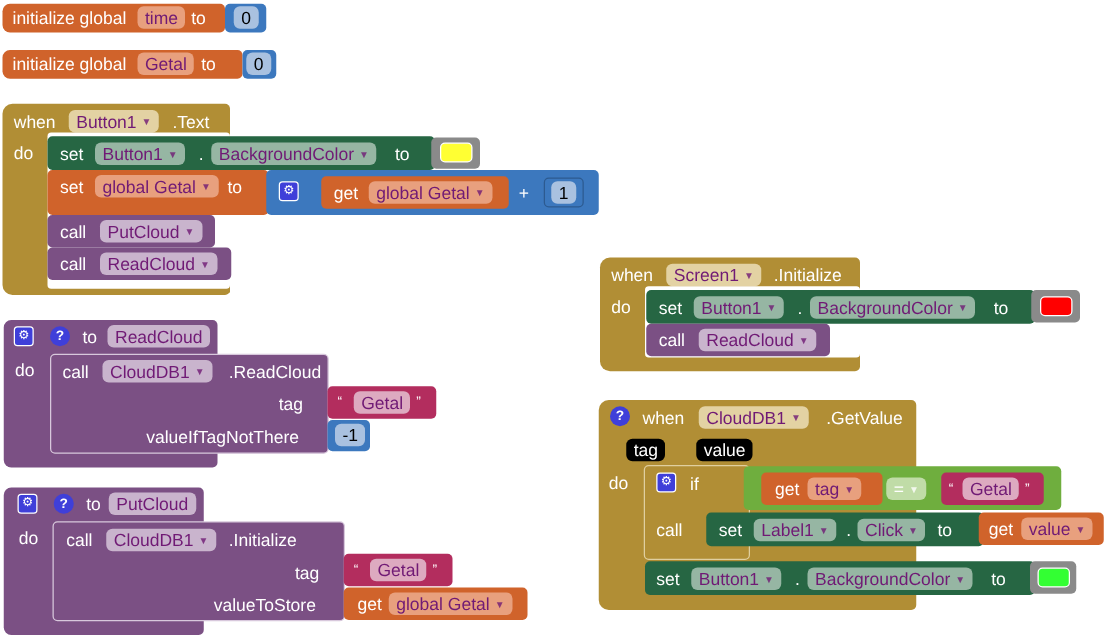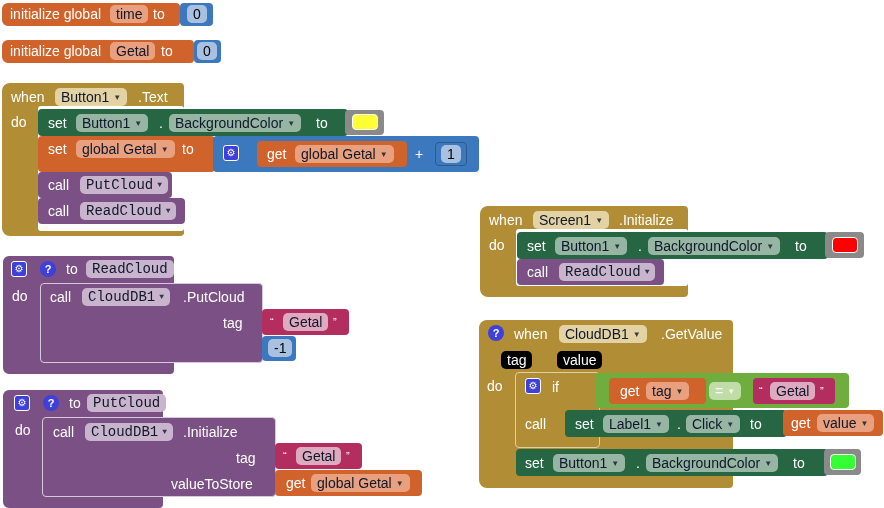--- a/index.html
+++ b/index.html
@@ -1,32 +1,32 @@
 <!DOCTYPE html>
 <html><head>
 <meta charset="utf-8">
 <style>
   html, body { margin:0; padding:0; }
   body { width:884px; height:508px; background:#ffffff; position:relative; overflow:hidden;
          font-family:"Liberation Sans", sans-serif; font-size:14px; color:#fff; }
   .abs { position:absolute; box-sizing:border-box; }
   .blk { position:absolute; box-sizing:border-box; border-radius:4px; }
   .lbl { position:absolute; white-space:nowrap; line-height:18px; font-size:14px; color:#fff; }
-  .fld { position:absolute; height:18px; line-height:18px; padding:0 6px; border-radius:5px; white-space:nowrap; font-size:14px; color:#0f172a; box-sizing:border-box; }
+  .fld { position:absolute; height:18px; line-height:18px; padding:0 6px; border-radius:5px; white-space:nowrap; font-size:14px; color:#701a75; box-sizing:border-box; }
   .arr { font-size:8px; margin-left:4px; vertical-align:2px; opacity:.8; }
   .orange { background:#d0632b; }
   .orange-light { background:#e8a07e; }
   .blue { background:#3c78be; }
   .blue-light { background:#a9c1e0; }
   .mustard { background:#b18e35; }
   .mustard-light { background:#e3d2a3; }
   .green { background:#266643; }
   .green-light { background:#96b6a3; }
   .purple { background:#7b5084; }
-  .purple-light { background:#c9b4cd;font-family:Liberation Mono, monospace; }
+  .purple-light { background:#c9b4cd; }
   .magenta { background:#b32d5e; }
   .magenta-light { background:#ddaac0; }
   .lime { background:#6fae3e; }
   .lime-light { background:#c0dca7; }
   .grey { background:#8a8a8a; }
   .black-fld { background:#000; color:#fff; }
   .numbox { color:#000; }
   .icon-gear { position:absolute; width:16px; height:16px; border-radius:3px; background:#3f3fd9; border:1px solid #fff; box-sizing:border-box; color:#fff; font-size:10px; line-height:14px; text-align:center; }
   .icon-q { position:absolute; width:16px; height:16px; border-radius:50%; background:#3f3fd9; color:#fff; font-size:11px; font-weight:bold; line-height:16px; text-align:center; }
   .swatch { position:absolute; width:26px; height:16px; border-radius:4px; border:1px solid #fff; box-sizing:border-box; }
@@ -123,22 +123,23 @@
 <div class="blk purple" style="left:3px;top:256px;width:171px;height:118px;border-radius:6px 4px 4px 6px;">
   <span class="icon-gear" style="left:8px;top:5px;">⚙</span>
   <span class="icon-q" style="left:37px;top:5px;">?</span>
   <span class="lbl" style="left:63px;top:4px;">to</span>
   <span class="fld purple-light" style="left:83px;top:4px;">ReadCloud</span>
   <span class="lbl" style="left:9px;top:31px;">do</span>
 </div>
 <div class="blk purple" style="left:40px;top:283px;width:223px;height:80px;border:1px solid #d8c8dc;">
   <span class="lbl" style="left:9px;top:4px;">call</span>
   <span class="fld purple-light" style="left:41px;top:4px;"><span>CloudDB1</span><span class="arr">▼</span></span>
-  <span class="lbl" style="left:142px;top:4px;">.PutCloud</span>
+  <span class="lbl" style="left:142px;top:4px;">.ReadCloud</span>
   <span class="lbl" style="left:182px;top:30px;">tag</span>
+  <span class="lbl" style="left:76px;top:56px;">valueIfTagNotThere</span>
 </div>
 <div class="blk magenta" style="left:262px;top:309px;width:87px;height:26px;">
   <span class="lbl" style="left:8px;top:4px;font-size:11px;">“</span>
   <span class="fld magenta-light" style="left:21px;top:4px;">Getal</span>
   <span class="lbl" style="left:71px;top:4px;font-size:11px;">”</span>
 </div>
 <div class="blk blue" style="left:262px;top:336px;width:34px;height:25px;">
   <span class="fld blue-light numbox" style="left:6px;top:3px;">-1</span>
 </div>
 

